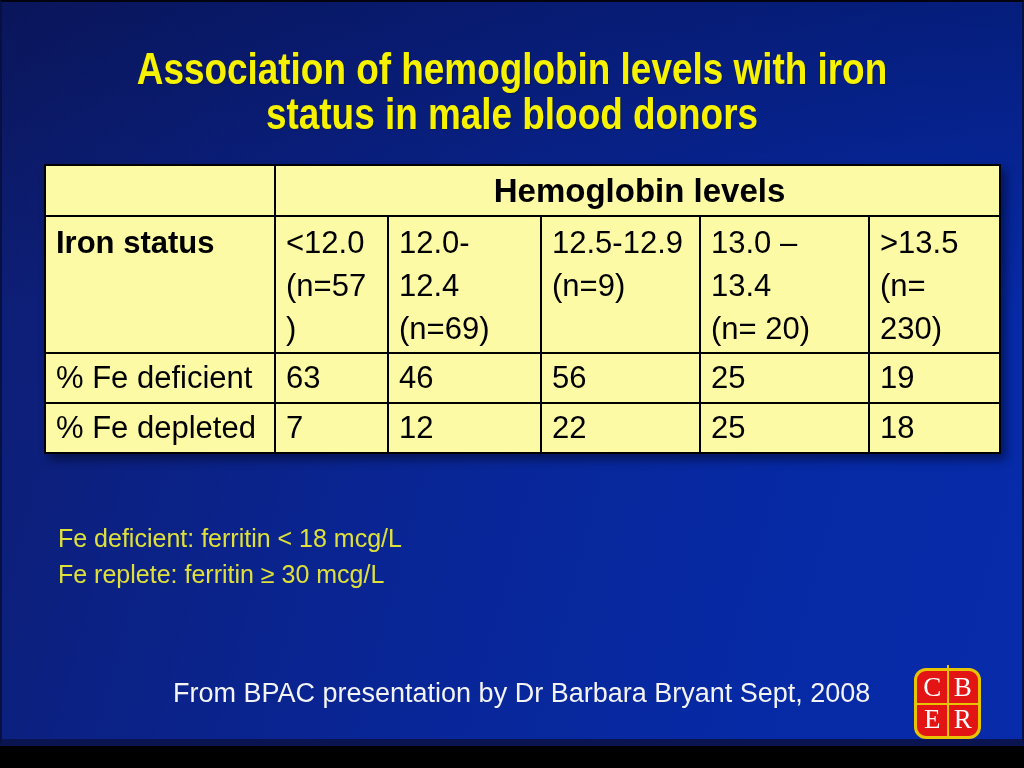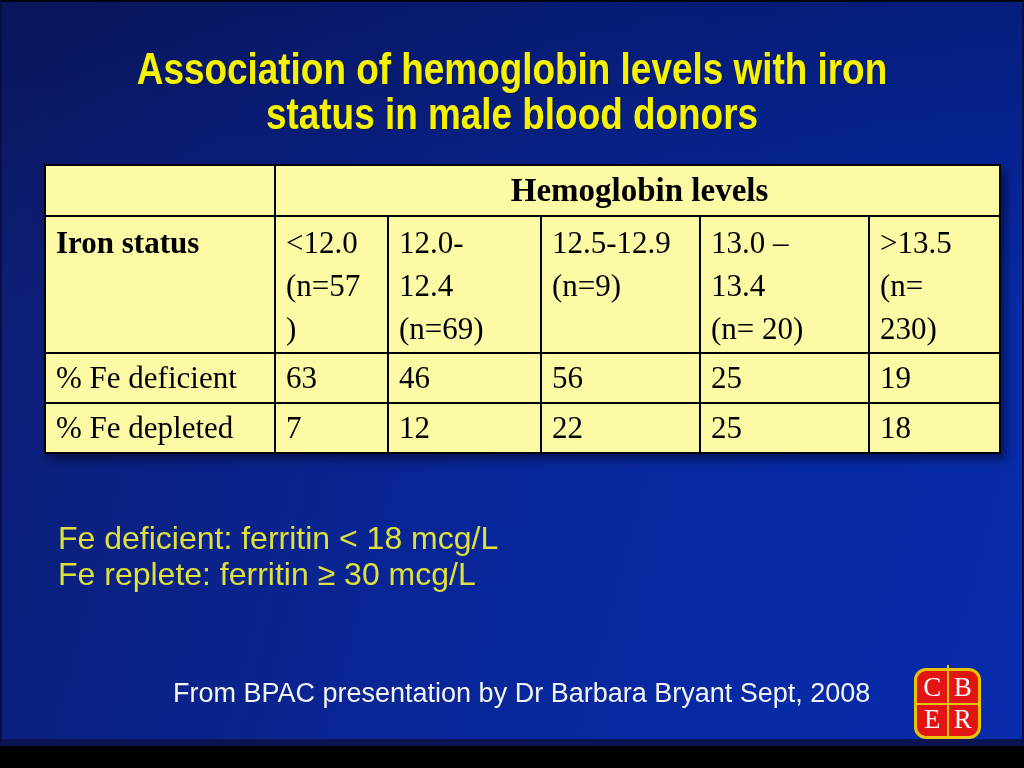--- a/index.html
+++ b/index.html
@@ -41,21 +41,21 @@
 
   
   .data-table {
     position: absolute;
     left: 42px;
     top: 162px;
     width: 955px;
     border-collapse: collapse;
     table-layout: fixed;
     background: #fcfaa5;
-    font-family: Liberation Serif, serif;
+    font-family: Liberation Sans, sans-serif;
     font-size: 31px;
     color: #000;
     box-shadow: 5px 6px 9px rgba(0, 0, 15, 0.45);
   }
   .data-table td {
     border: 2px solid #000;
     padding: 2px 6px 2px 10px;
     vertical-align: middle;
     overflow: hidden;
   }
@@ -74,21 +74,21 @@
     padding-top: 5px;
   }
   .axis-label { font-weight: bold; border-radius: 18px; }
 
   
   .footnotes {
     position: absolute;
     left: 56px;
     top: 518px;
     color: #dfe03a;
-    font-size: 32px;
+    font-size: 25px;
     line-height: 36px;
   }
   .footnote-line { white-space: pre-wrap; }
 
   
   .attribution {
     position: absolute;
     left: 150px;
     top: 676px;
     color: #f4f4f4;

